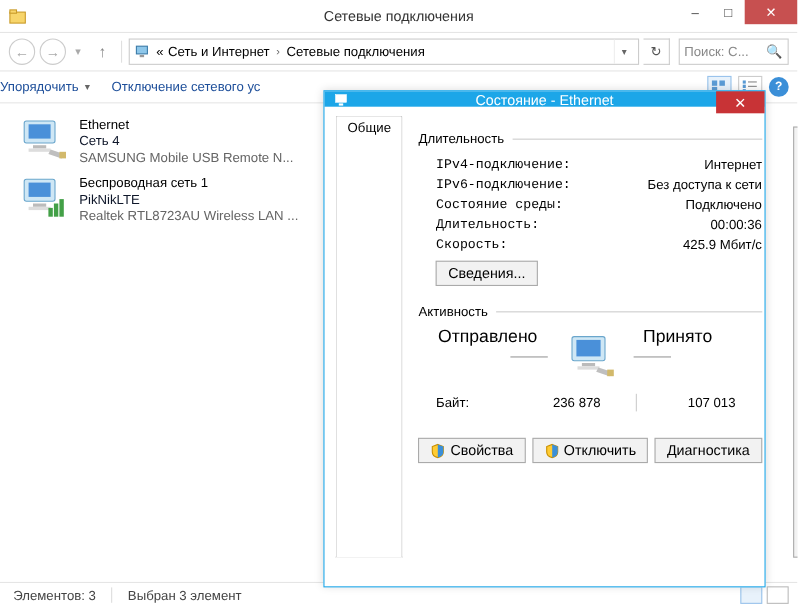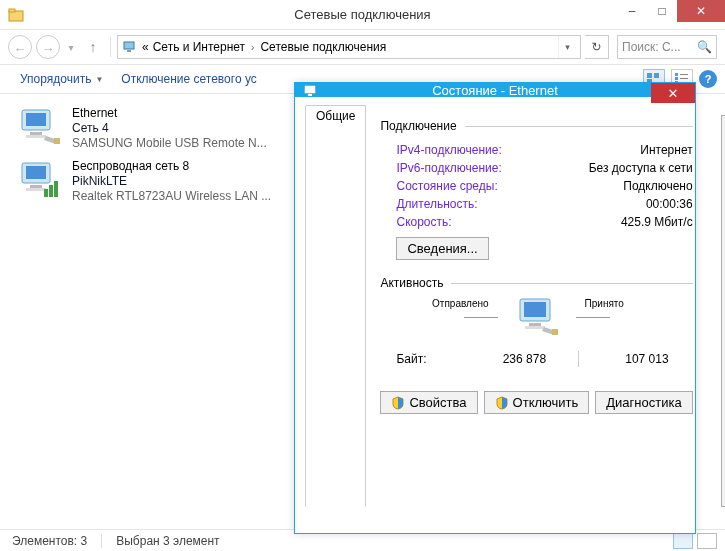--- a/index.html
+++ b/index.html
@@ -22,21 +22,21 @@
 .addrbar { flex: 1; height: 24px; border: 1px solid #ccc; display: flex; align-items: center; padding: 0 4px; gap: 4px; font-size: 12px; }
 .addr-folder-icon { width: 16px; height: 16px; }
 .addr-arrow { color: #666; font-size: 10px; padding: 0 2px; }
 .addr-link { color: #000; }
 .addr-refresh { width: 24px; height: 24px; border: 1px solid #ccc; border-left: none; display: flex; align-items: center; justify-content: center; color: #555; }
 .addr-dd { width: 18px; display: flex; align-items: center; justify-content: center; color: #666; font-size: 9px; border-left: 1px solid #eee; height: 100%; }
 .searchbox { width: 100px; height: 24px; border: 1px solid #ccc; display: flex; align-items: center; padding: 0 4px; gap: 4px; color: #888; margin-left: 4px; }
 .searchbox .mag { color: #555; font-size: 12px; }
 
 
-.toolbar { height: 30px; border-top: 1px solid #e5e5e5; border-bottom: 1px solid #e5e5e5; background: #fff; display: flex; align-items: center; padding: 0 20px; gap: 18px; color: #1e4f9a; font-size: 12px; position: relative; }
+.toolbar { height: 30px; border-top: 1px solid #e5e5e5; border-bottom: 1px solid #e5e5e5; background: #fff; display: flex; align-items: center; padding: 0 0; gap: 18px; color: #1e4f9a; font-size: 12px; position: relative; }
 .toolbar .tbitem { display: flex; align-items: center; gap: 4px; }
 .toolbar .right { position: absolute; right: 8px; display: flex; gap: 6px; align-items: center; }
 .toolbar .viewicon { width: 22px; height: 20px; border: 1px solid #9ac3ec; background: #e8f2fb; display: flex; align-items: center; justify-content: center; font-size: 10px; }
 .toolbar .helpicon { width: 18px; height: 18px; border-radius: 50%; background: #3b8fd8; color: #fff; display: flex; align-items: center; justify-content: center; font-size: 11px; font-weight: bold;}
 
 
 .content { position: relative; height: 436px; padding: 8px 12px; }
 .netitem { display: flex; gap: 8px; padding: 4px; width: 300px; }
 .netitem .icon { width: 48px; height: 40px; flex-shrink: 0; }
 .netitem .txt { display: flex; flex-direction: column; line-height: 15px; font-size: 12px; }
@@ -62,31 +62,31 @@
 .tabstrip { display: flex; border-bottom: 1px solid #ccc; }
 .tab { border: 1px solid #ccc; border-bottom-color: #fff; background: #fff; padding: 3px 10px; font-size: 12px; margin-bottom: -1px; border-radius: 2px 2px 0 0; }
 .tabcontent { flex: 1; padding: 14px 14px 8px 14px; display: flex; flex-direction: column; }
 
 
 .group { margin-bottom: 10px; }
 .group-hdr { display: flex; align-items: center; margin-bottom: 8px; }
 .group-hdr .lbl { font-size: 12px; white-space: nowrap; }
 .group-hdr .line { flex: 1; height: 1px; background: #ccc; margin-left: 8px; }
 .row { display: flex; justify-content: space-between; padding: 2px 0 2px 16px; font-size: 12px; }
-.row .k { color: #6d28d9; }
+.row .k { color: #000000; font-family: Liberation Mono, monospace; }
 .row .v { color: #000; }
 
 .btn { border: 1px solid #aaa; background: #f2f2f2; padding: 3px 10px; font-size: 13px; display: inline-flex; align-items: center; gap: 4px; cursor: default; }
 .details-row { padding: 6px 0 0 16px; }
 
 
 .activity-vis { display: flex; align-items: center; justify-content: center; gap: 14px; padding: 6px 0; }
 .activity-vis .dash { width: 34px; height: 1px; background: #999; }
 .activity-comp { width: 50px; height: 40px; }
-.activity-labels { display: flex; padding: 0 16px; font-size: 10px; }
+.activity-labels { display: flex; padding: 0 16px; font-size: 16px; }
 .activity-labels .sent { flex: 1; text-align: right; padding-right: 18px; }
 .activity-labels .mid { width: 60px; }
 .activity-labels .recv { flex: 1; text-align: left; padding-left: 18px; }
 .bytes-row { display: flex; padding: 8px 16px 0 16px; font-size: 12px; align-items: center; }
 .bytes-row .lbl { width: 60px; }
 .bytes-row .sent { flex: 1; text-align: right; padding-right: 32px; }
 .bytes-row .vsep { width: 1px; height: 16px; background: #ccc; }
 .bytes-row .recv { flex: 1; text-align: right; padding-right: 8px; }
 
 .btnrow { display: flex; gap: 6px; padding-top: 14px; }
@@ -194,21 +194,21 @@
           <rect x="6" y="4" width="28" height="20" rx="2" fill="#cfe7f5" stroke="#6aa6cc"></rect>
           <rect x="10" y="7" width="20" height="13" fill="#4a90d9"></rect>
           <rect x="14" y="26" width="12" height="3" fill="#bbb"></rect>
           <rect x="10" y="29" width="20" height="3" fill="#ddd"></rect>
           <rect x="28" y="30" width="4" height="8" fill="#43a047"></rect>
           <rect x="33" y="26" width="4" height="12" fill="#43a047"></rect>
           <rect x="38" y="22" width="4" height="16" fill="#43a047"></rect>
         </svg>
     </span>
     <div class="txt">
-      <span class="t-name">Беспроводная сеть 8</span>
+      <span class="t-name">Беспроводная сеть 1</span>
       <span class="t-sub">PikNikLTE</span>
       <span class="t-dev">Realtek RTL8723AU Wireless LAN ...</span>
     </div>
   </div>
 </div>
 
 <div class="statusbar">
   <span>Элементов: 3</span>
   <span class="sep"></span>
   <span>Выбран 3 элемент</span>
@@ -230,21 +230,21 @@
     <div class="close">✕</div>
   </div>
   <div class="dlg-body">
     <div class="tabstrip">
       <div class="tab">Общие</div>
     </div>
     <div class="tabcontent">
 
       <div class="group">
         <div class="group-hdr">
-          <span class="lbl">Подключение</span>
+          <span class="lbl">Длительность</span>
           <span class="line"></span>
         </div>
         <div class="row">
           <span class="k">IPv4-подключение:</span>
           <span class="v">Интернет</span>
         </div>
         <div class="row">
           <span class="k">IPv6-подключение:</span>
           <span class="v">Без доступа к сети</span>
         </div>

